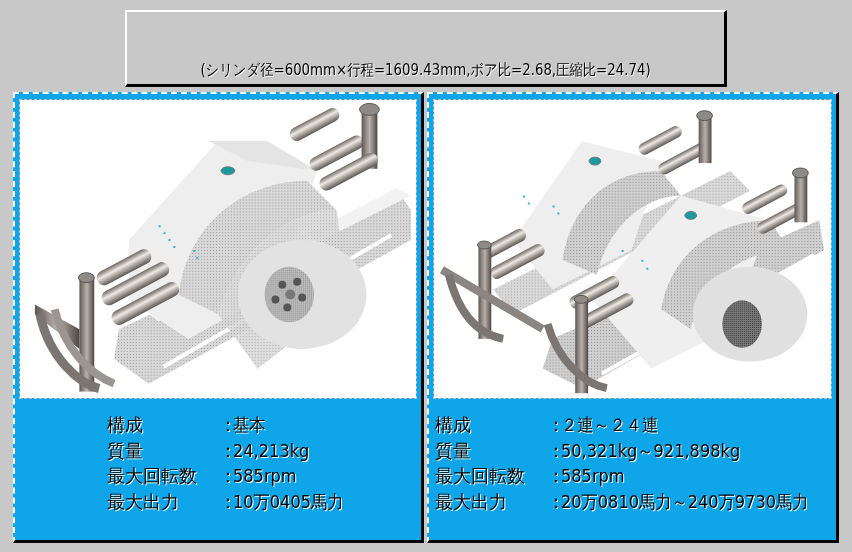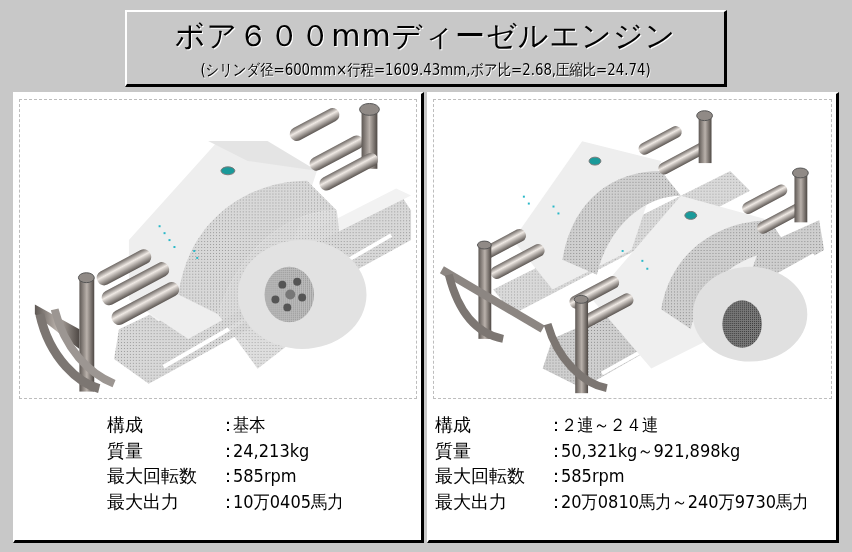--- a/index.html
+++ b/index.html
@@ -21,21 +21,21 @@
   }
   .title-sub {
     position: absolute; left: 0; right: 0; top: 47px;
     font-size: 15.5px; line-height: 22px;
     text-shadow: 1px 1px 0 #fff;
     white-space: nowrap; transform: scaleX(0.86); transform-origin: center;
   }
 
   .panel {
     position: absolute; top: 92px; height: 451px;
-    background: #ffffff;
+    background: #0ea5e9;
     border-top: 2px dashed #fff; border-left: 2px dashed #fff;
     border-right: 3px solid #000; border-bottom: 3px solid #000; text-decoration: underline;
   }
   .panel.left { left: 13px; width: 411px; }
   .panel.right { left: 427px; width: 412px; }
 
   .image-area {
     position: absolute; top: 6px; left: 5px; right: 5px; height: 298px;
     background: #fff;
     outline: 1px dashed #bdbdbd;
@@ -52,21 +52,20 @@
   .panel.right .specs { left: 6px; }
   .spec-row { display: flex; white-space: nowrap; }
   .spec-label { display: inline-block; width: 112px; }
   .spec-sep { display: inline-block; width: 14px; }
   .spec-value { display: inline-block; transform: scaleX(0.9); transform-origin: left; }
 </style>
 </head>
 <body>
 
 <div class="title-box">
-  <div class="title-main">ボア６００mmディーゼルエンジン</div>
   <div class="title-sub">(シリンダ径=600mm×行程=1609.43mm,ボア比=2.68,圧縮比=24.74)</div>
 </div>
 
 <div class="panel left">
   <div class="image-area">
     <svg viewBox="0 0 400 298">
       <defs>
         <pattern id="dotsA" width="3" height="3" patternUnits="userSpaceOnUse">
           <rect width="3" height="3" fill="#d8d8d8"></rect>
           <rect width="1" height="1" fill="#9a9a9a"></rect>

